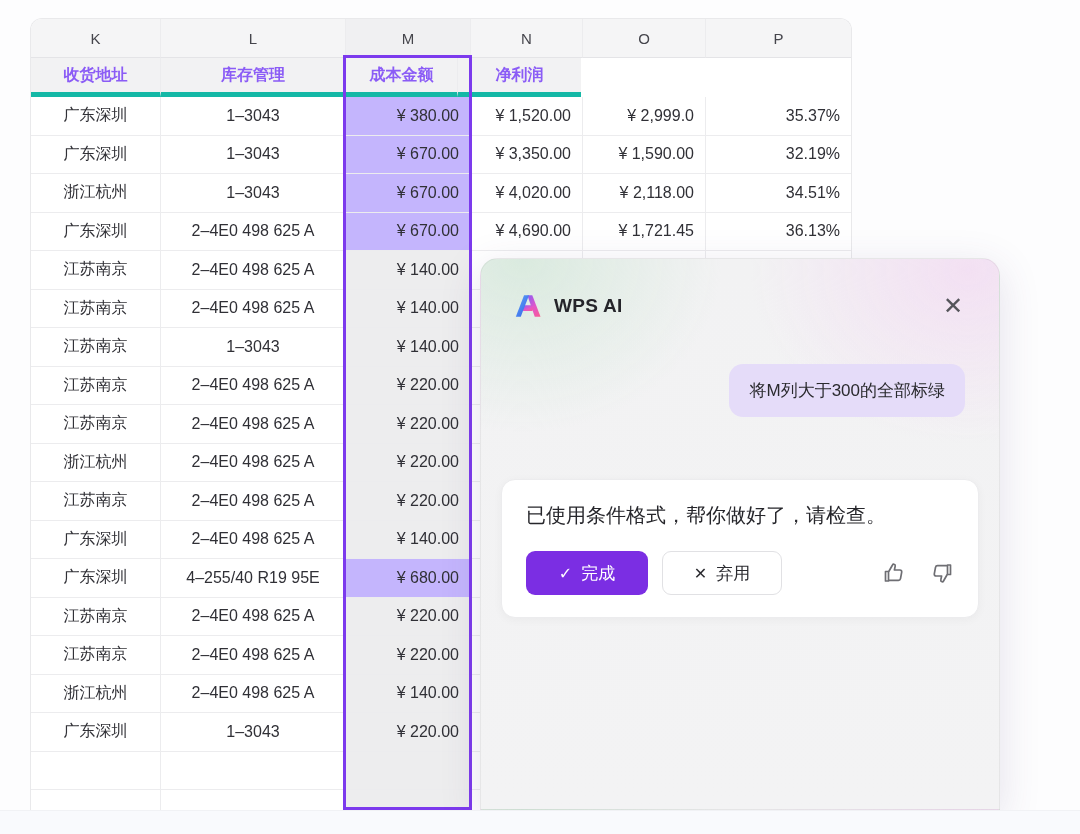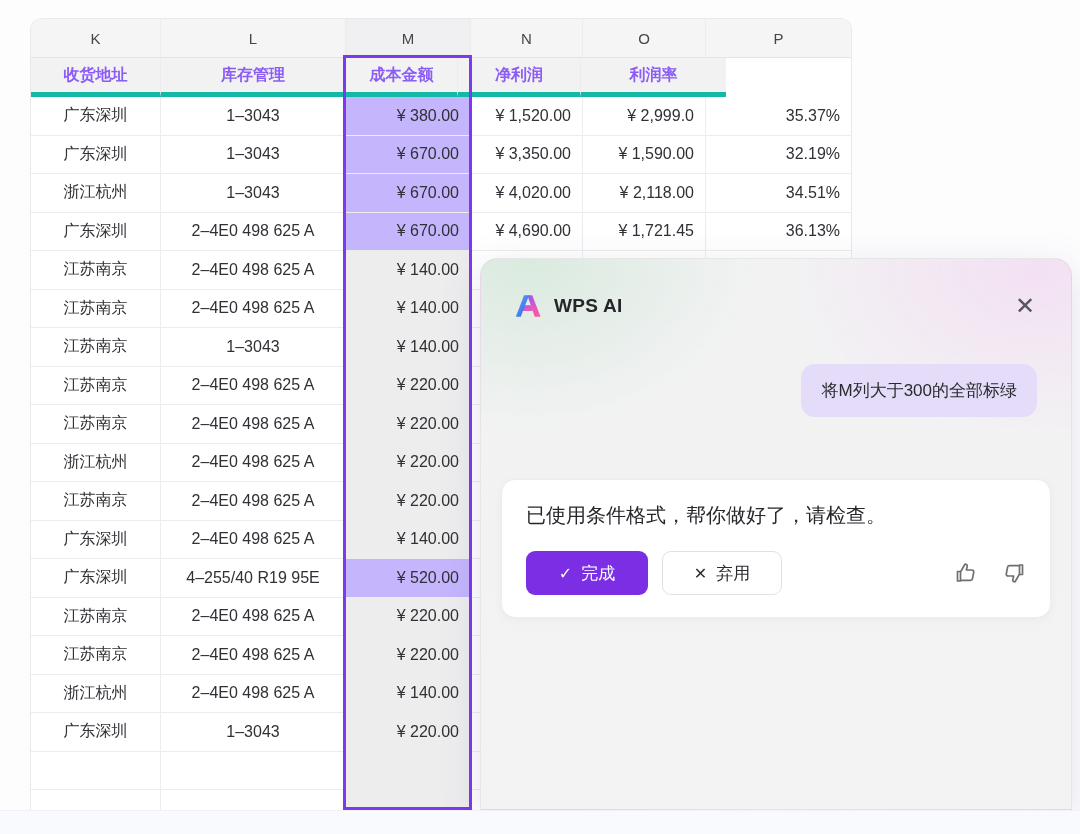--- a/index.html
+++ b/index.html
@@ -33,21 +33,21 @@
   .data .cell{height:38.5px;color:#303036;}
   .data .m-sel{background:#ededee;}
   .data .m-green{background:#c4b5fd;}
   
   .col-selection{
     position:absolute;left:343px;top:55px;width:129px;height:755px;
     border:3px solid #7c3aed;box-sizing:border-box;pointer-events:none;z-index:5;
   }
   
   .ai-dialog{
-    position:absolute;left:480px;top:258px;width:592px;height:552px;z-index:10;
+    position:absolute;left:480px;top:258px;width:520px;height:552px;z-index:10;
     border-radius:18px 18px 0 0;
     background:
       radial-gradient(55% 45% at 8% 0%, rgba(205,230,212,.65) 0%, rgba(205,230,212,0) 70%),
       radial-gradient(60% 45% at 94% 2%, rgba(243,220,243,.8) 0%, rgba(243,220,243,0) 70%),
       linear-gradient(#f2f2f3,#f3f3f4);
     box-shadow:0 10px 40px rgba(80,60,120,.15);
     border:1px solid rgba(0,0,0,.05);box-sizing:border-box;
   }
   .dlg-header{
     position:absolute;left:34px;right:30px;top:30px;height:34px;
@@ -106,21 +106,20 @@
         <div class="cell al-c c2 sel-letter">M</div>
         <div class="cell al-c c3">N</div>
         <div class="cell al-c c4">O</div>
         <div class="cell al-c c5">P</div>
       </div>
     <div class="row headers" id="header-row">
         <div class="cell al-c c0">收货地址</div>
         <div class="cell al-c c1">库存管理</div>
         <div class="cell al-c c3">成本金额</div>
         <div class="cell al-c c4">净利润</div>
-        <div class="cell al-c c5">利润率</div>
       </div>
     <div id="data-rows">
         <div class="row data">
           <div class="cell al-c c0">广东深圳</div>
           <div class="cell al-c c1">1–3043</div>
           <div class="cell al-r c2 m-green">¥ 380.00</div>
           <div class="cell al-r c3">¥ 1,520.00</div>
           <div class="cell al-r c4">¥ 2,999.0</div>
           <div class="cell al-r c5">35.37%</div>
         </div>
@@ -208,21 +207,21 @@
           <div class="cell al-c c0">广东深圳</div>
           <div class="cell al-c c1">2–4E0 498 625 A</div>
           <div class="cell al-r c2 m-sel">¥ 140.00</div>
           <div class="cell al-r c3"></div>
           <div class="cell al-r c4"></div>
           <div class="cell al-r c5"></div>
         </div>
         <div class="row data">
           <div class="cell al-c c0">广东深圳</div>
           <div class="cell al-c c1">4–255/40 R19 95E</div>
-          <div class="cell al-r c2 m-green">¥ 520.00</div>
+          <div class="cell al-r c2 m-green">¥ 680.00</div>
           <div class="cell al-r c3"></div>
           <div class="cell al-r c4"></div>
           <div class="cell al-r c5"></div>
         </div>
         <div class="row data">
           <div class="cell al-c c0">江苏南京</div>
           <div class="cell al-c c1">2–4E0 498 625 A</div>
           <div class="cell al-r c2 m-sel">¥ 220.00</div>
           <div class="cell al-r c3"></div>
           <div class="cell al-r c4"></div>

